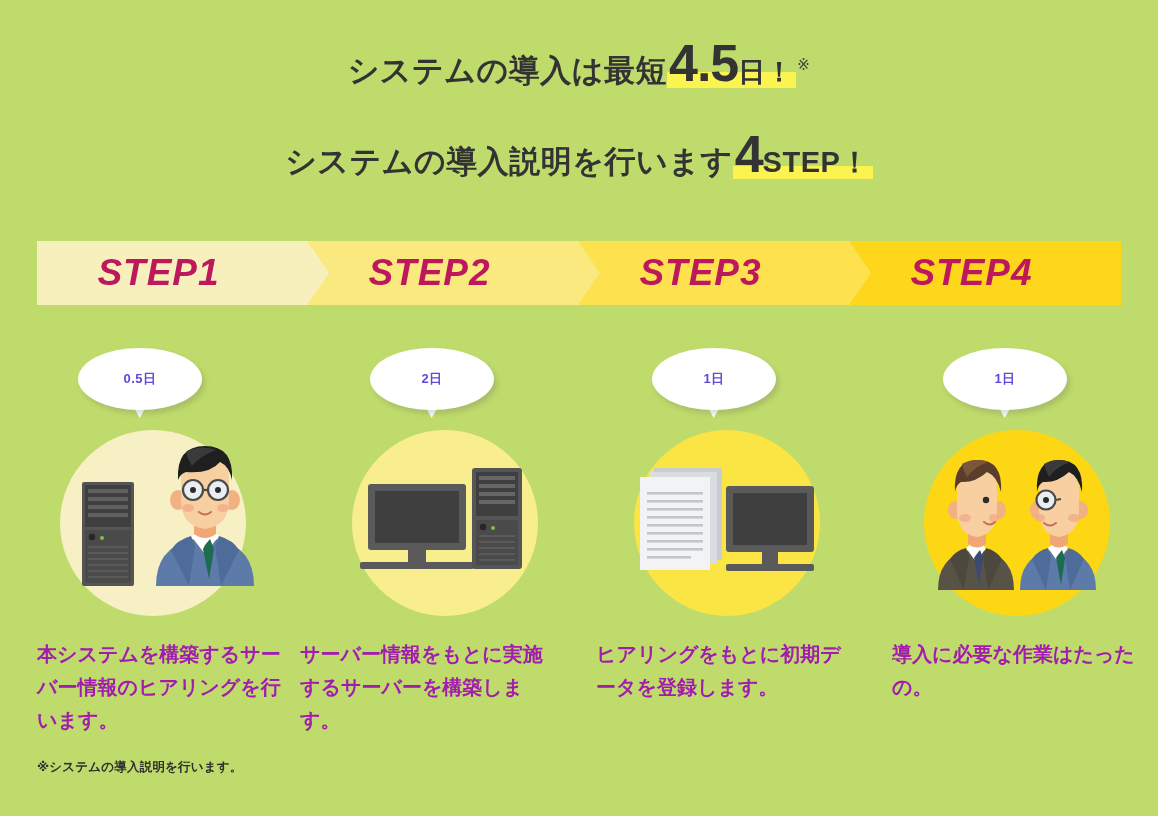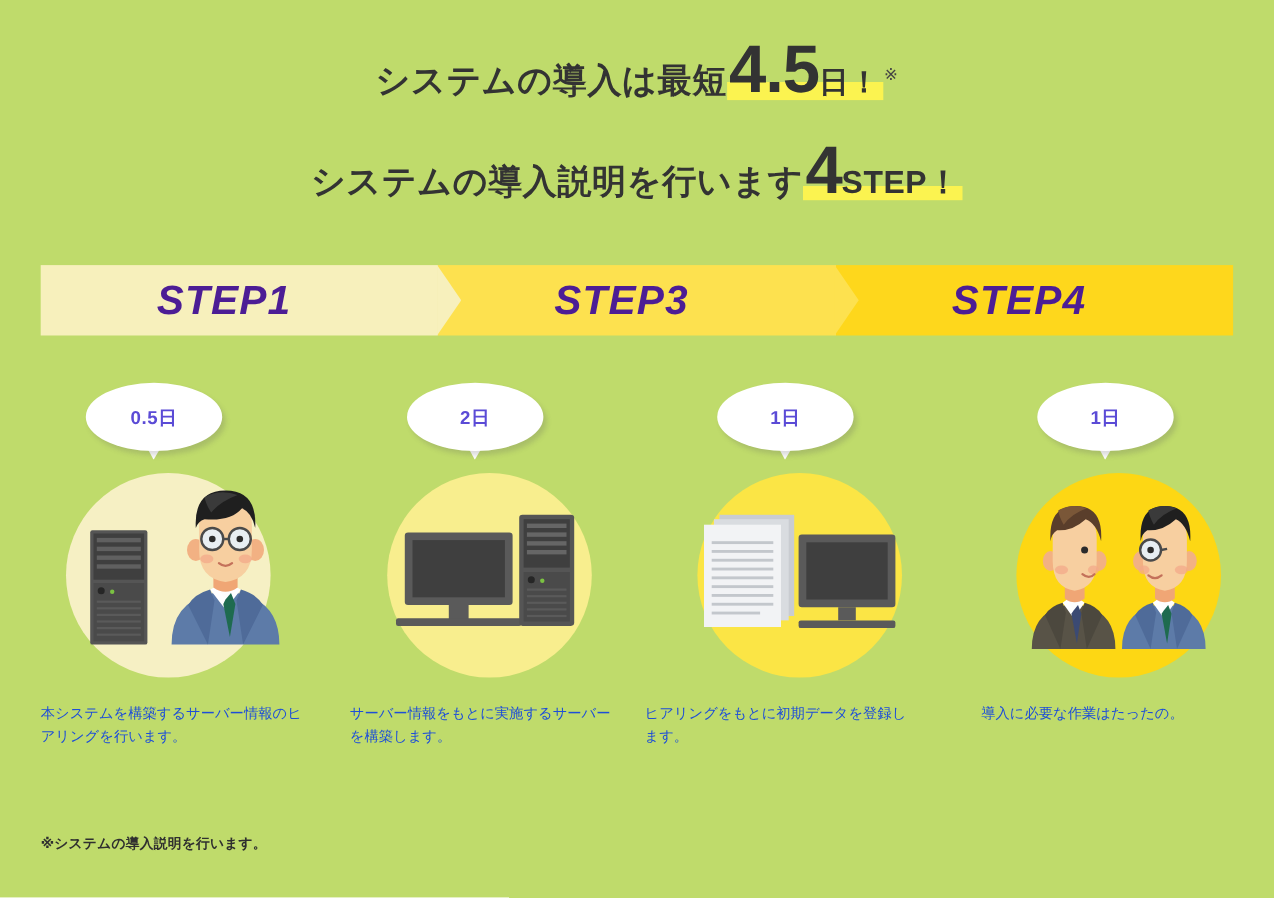--- a/index.html
+++ b/index.html
@@ -22,21 +22,21 @@
     width: 100%;
     text-align: center;
     color: #333333;
     font-weight: bold;
     white-space: nowrap;
   }
   #headline1 { top: 40px; left: 0; font-size: 31px; line-height: 46px; letter-spacing: 0.5px; }
   #headline2 { top: 131px; left: 0; font-size: 31px; line-height: 46px; letter-spacing: 0.5px; }
 
   .hl-lead { font-size: 31px; font-weight: bold; vertical-align: baseline; }
-  .hl-big  { font-size: 61px; font-weight: bold; letter-spacing: -1px; }
+  .hl-big  { font-size: 52px; font-weight: bold; letter-spacing: -1px; }
   .hl-mid  { font-size: 27px; font-weight: bold; }
   .hl-step { font-size: 29px; font-weight: bold; letter-spacing: 0.5px; text-align: right; }
 
   
   .mark {
     background-image: linear-gradient(to top, #fbf350 0px, #fbf350 16px, rgba(251,243,80,0) 16px);
     padding: 0 3px 0 2px;
   }
   .mark2 {
     background-image: linear-gradient(to top, #fbf350 0px, #fbf350 13px, rgba(251,243,80,0) 13px);
@@ -65,21 +65,21 @@
   .step-seg .seg-bg {
     position: absolute;
     inset: 0;
   }
   .step-seg .seg-label {
     position: relative;
     z-index: 3;
     font-size: 37px;
     font-style: italic;
     font-weight: bold;
-    color: #4c1d95;
+    color: #be185d;
     letter-spacing: 1px;
     transform: translateX(-14px);
   }
   
   .seg-arrow {
     position: absolute;
     right: -21px; top: 0;
     width: 22px; height: 64px;
     z-index: 2;
     clip-path: polygon(0 0, 100% 50%, 0 100%);
@@ -100,21 +100,21 @@
     transform: translateX(-50%);
     width: 124px; height: 62px;
     background: #ffffff;
     border-radius: 50%;
     box-shadow: 3px 4px 5px rgba(90,90,90,0.22);
     display: flex;
     align-items: center;
     justify-content: center;
   }
   .bubble span {
-    font-size: 17px;
+    font-size: 13px;
     font-weight: bold;
     color: #5b4bd6;
     letter-spacing: 0.5px;
   }
   .bubble-tail {
     position: absolute;
     left: 50%;
     top: 54px;
     transform: translateX(-50%);
     width: 18px; height: 16px;
@@ -141,29 +141,29 @@
   #col1 .illus { margin-left: 44px; }
   #col2 .illus { margin-left: 56px; }
   #col3 .illus { margin-left: 54px; }
   #col4 .illus { margin-left: 58px; }
 
   .illus svg { position: absolute; left: 0; top: 0; width: 186px; height: 186px; overflow: visible; }
 
   
   .caption {
     margin-top: 22px;
-    font-size: 13px;
+    font-size: 20px;
     line-height: 1.65;
-    font-weight: normal;
-    color: #1d4ed8;
+    font-weight: bold;
+    color: #a21caf;
     width: 250px;
   }
   #col1 .caption { margin-left: 21px; }
-  #col2 .caption { margin-left: 22px; }
-  #col3 .caption { margin-left: 6px; }
+  #col2 .caption { margin-left: 4px; }
+  #col3 .caption { margin-left: 16px; }
   #col4 .caption { margin-left: 26px; width: 250px; }
 
   
   #footnote {
     position: absolute;
     left: 37px; top: 759px;
     font-size: 12.5px;
     font-weight: bold;
     color: #2f2f2f;
     letter-spacing: 0.2px;
@@ -180,20 +180,25 @@
 
   <div class="headline" id="headline2">
     <span class="hl-lead">システムの導入説明を行います</span><span class="mark2"><span class="hl-big">4</span><span class="hl-step">STEP！</span></span>
   </div>
 
   <div id="step-banner">
     <div class="step-seg">
       <div class="seg-bg" style="background:#f7f0bc"></div>
       <div class="seg-arrow" style="background:#f7f0bc"></div>
       <div class="seg-label">STEP1</div>
+    </div>
+    <div class="step-seg">
+      <div class="seg-bg" style="background:#fae97f"></div>
+      <div class="seg-arrow" style="background:#fae97f"></div>
+      <div class="seg-label">STEP2</div>
     </div>
     <div class="step-seg">
       <div class="seg-bg" style="background:#fde14f"></div>
       <div class="seg-arrow" style="background:#fde14f"></div>
       <div class="seg-label">STEP3</div>
     </div>
     <div class="step-seg">
       <div class="seg-bg" style="background:#fed71c"></div>
       <div class="seg-label">STEP4</div>
     </div>

